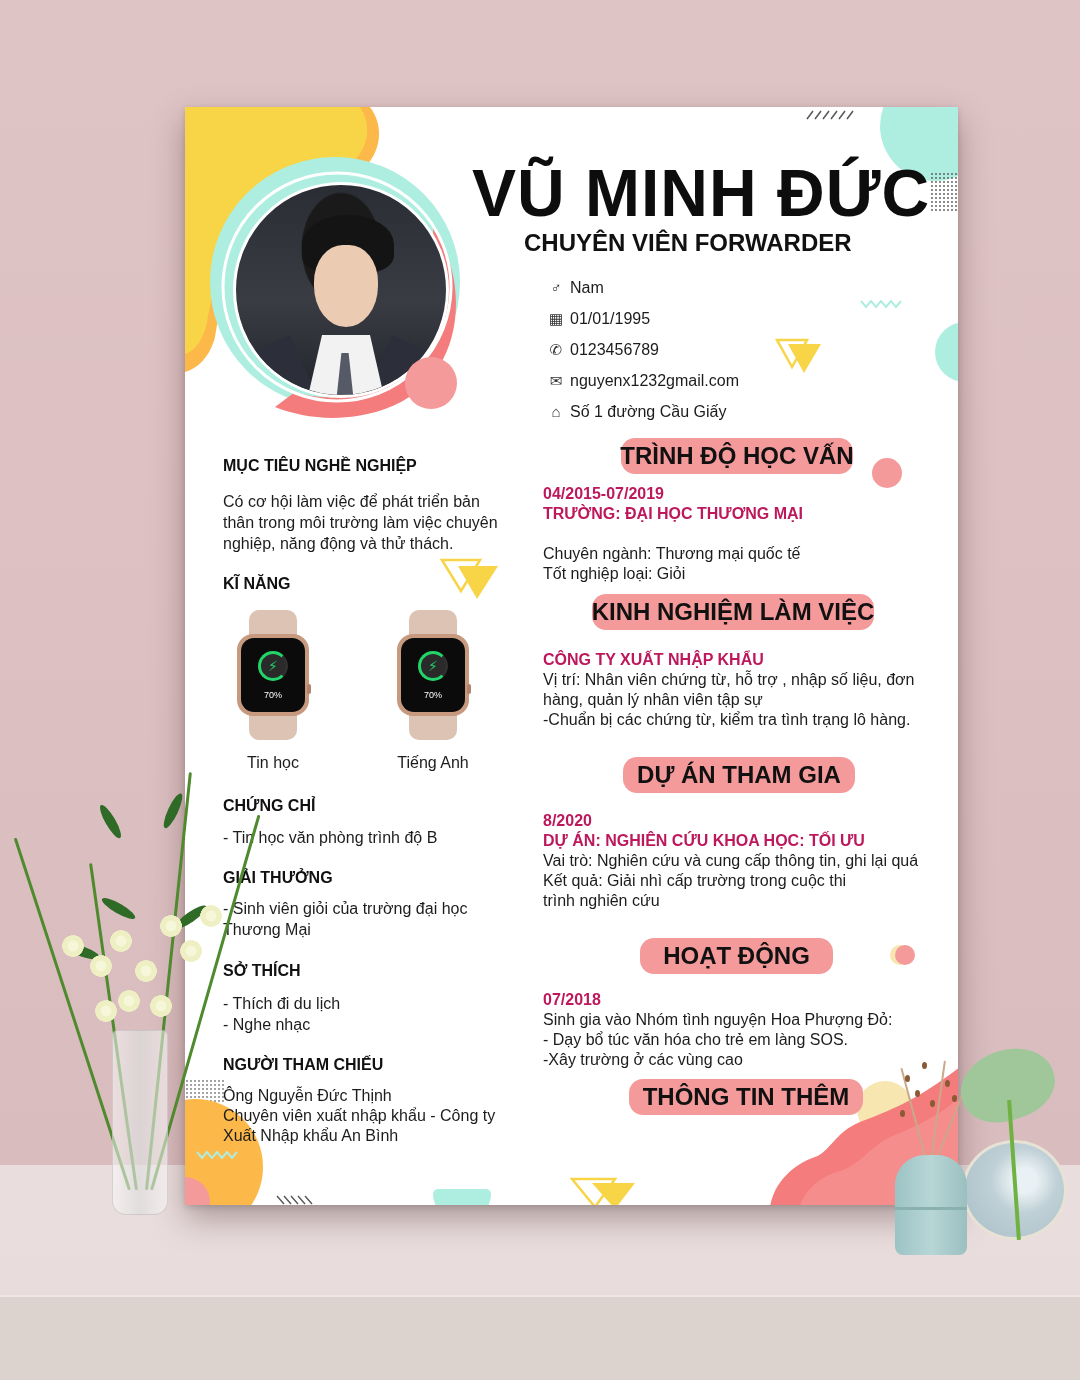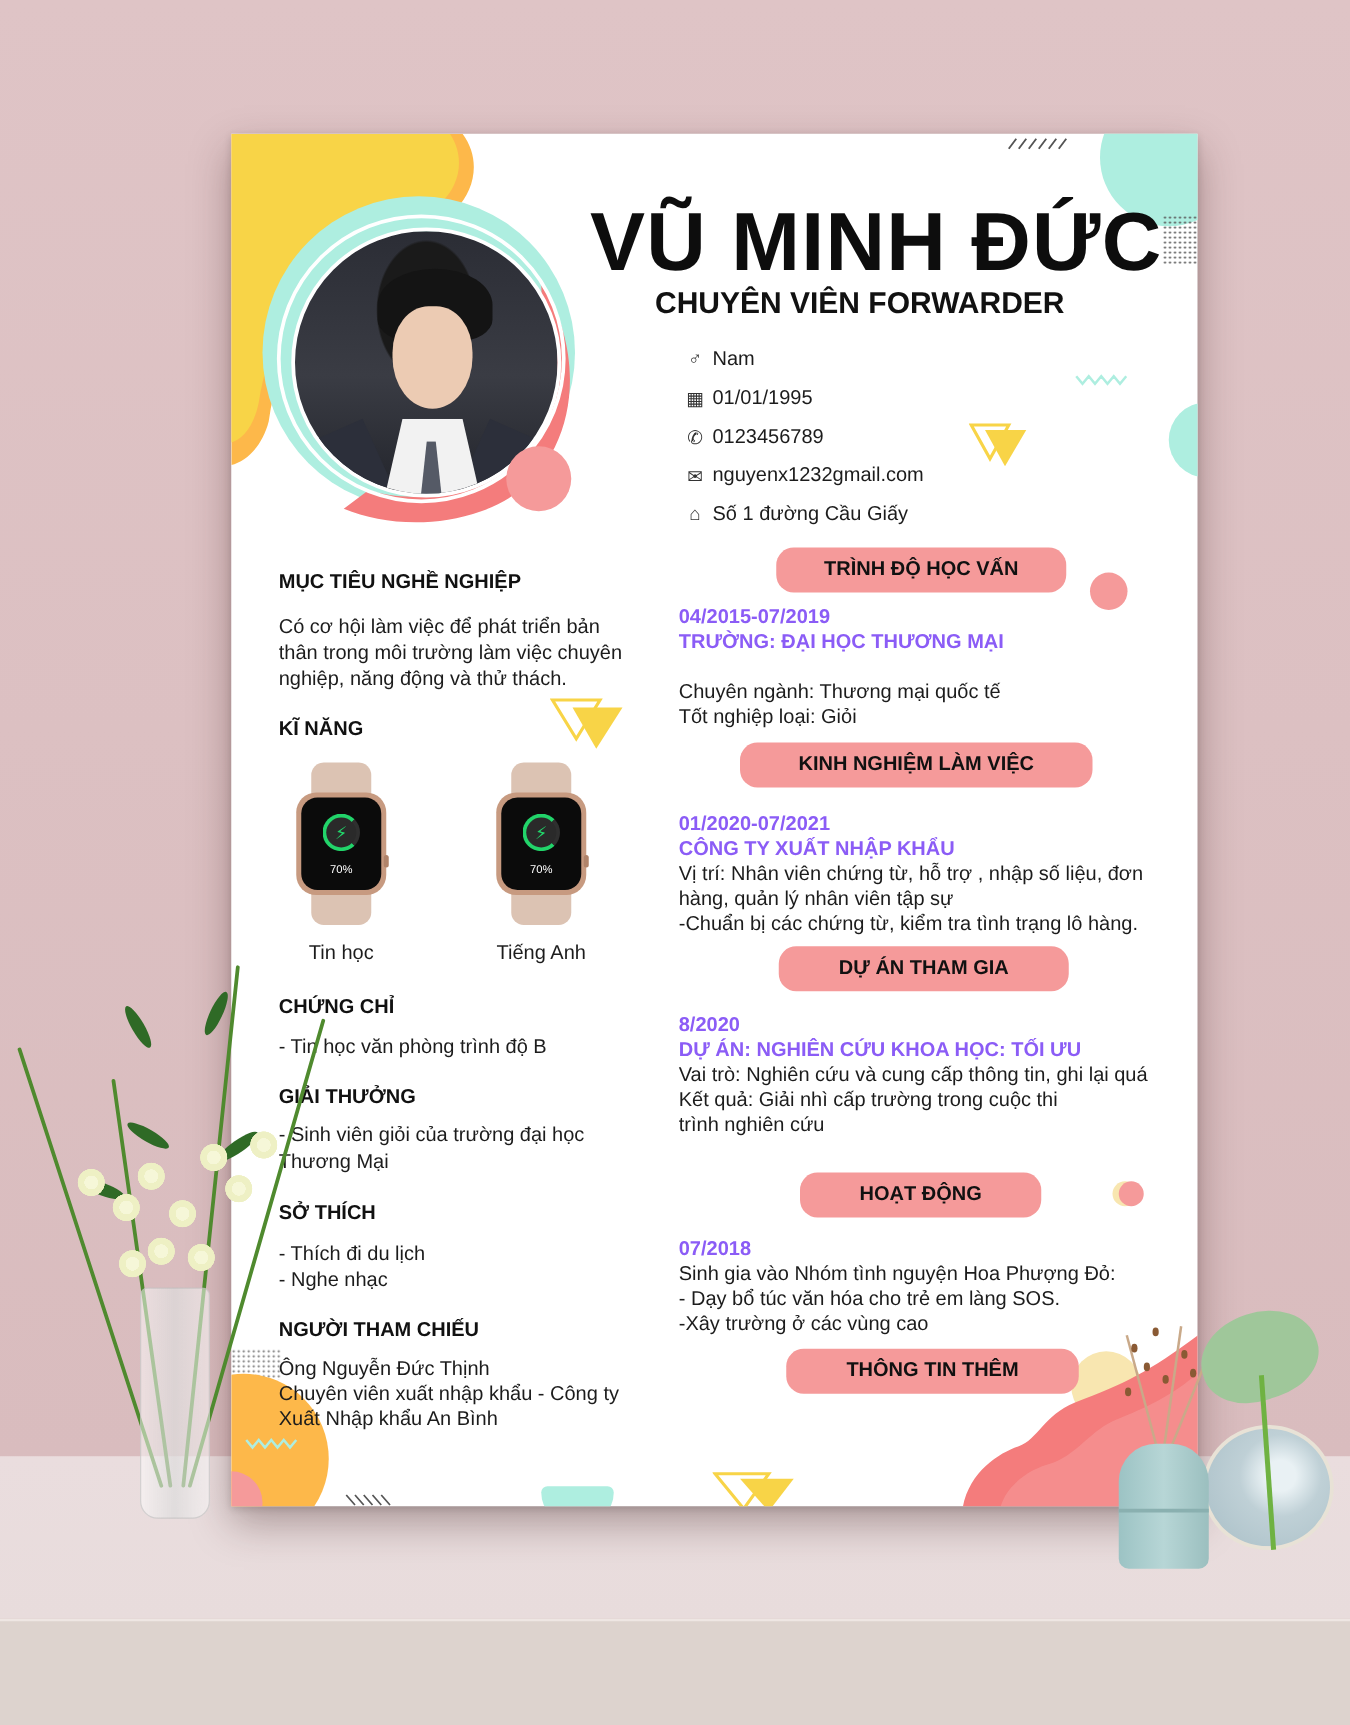--- a/index.html
+++ b/index.html
@@ -59,23 +59,23 @@
   .screen { width: 100%; height: 100%; border-radius: 13px; background: #0b0b0b; position: relative; }
   .ring { position: absolute; left: 17px; top: 13px; width: 30px; height: 30px; border-radius: 50%;
     border: 3px solid #22d46a; border-right-color: #2f2f2f; background: #2a2a2a;
     display: flex; align-items: center; justify-content: center; color: #22d46a; font-size: 14px; }
   .pct { position: absolute; left: 0; right: 0; top: 52px; text-align: center; color: #fff; font-size: 9px; font-weight: 400; }
   .crown { position: absolute; right: -2px; top: 50px; width: 4px; height: 10px; background: #b0836a; border-radius: 2px; }
   .skill-label { margin-top: 14px; font-size: 16px; color: #1c1c1c; }
 
   
   .pill { position: absolute; height: 36px; border-radius: 14px; background: #f59a9a;
-    display: flex; align-items: center; justify-content: center; font-size: 16px; font-weight: 700; color: #111; white-space: nowrap; }
+    display: flex; align-items: center; justify-content: center; font-size: 24px; font-weight: 700; color: #111; white-space: nowrap; }
   .rt { position: absolute; left: 358px; font-size: 16px; line-height: 20px; color: #1c1c1c; width: 400px; }
-  .rt b { font-weight: 700; color: #8b5cf6; }
+  .rt b { font-weight: 700; color: #be185d; }
 
   
   .vase-left { position: absolute; left: 112px; top: 1030px; width: 56px; height: 185px;
     background: linear-gradient(90deg, rgba(255,255,255,0.5), rgba(220,220,220,0.7) 50%, rgba(255,255,255,0.5));
     border-radius: 6px 6px 14px 14px; border: 1px solid rgba(180,180,180,0.5); }
   .stem { position: absolute; width: 3px; background: #4f8a2e; border-radius: 2px; transform-origin: bottom center; }
   .flower { position: absolute; width: 22px; height: 22px; border-radius: 50%; background: radial-gradient(circle, #f6f7d8 0 35%, #eef0c4 36% 70%, transparent 71%); }
   .leaf { position: absolute; width: 10px; height: 38px; background: #2f6a26; border-radius: 50%; transform-origin: bottom center; }
 
   .vase-right { position: absolute; left: 895px; top: 1155px; width: 72px; height: 100px; border-radius: 30px 30px 8px 8px;
@@ -260,21 +260,20 @@
   <div class="rt" style="top:377px">
     <div><b>04/2015-07/2019</b></div>
     <div><b>TRƯỜNG: ĐẠI HỌC THƯƠNG MẠI</b></div>
     <div style="height:20px"></div>
     <div>Chuyên ngành: Thương mại quốc tế</div>
     <div>Tốt nghiệp loại: Giỏi</div>
   </div>
 
   <div class="pill" style="left:407px;top:487px;width:282px">KINH NGHIỆM LÀM VIỆC</div>
   <div class="rt" style="top:543px">
-    <div><b>01/2020-07/2021</b></div>
     <div><b>CÔNG TY XUẤT NHẬP KHẨU</b></div>
     <div>Vị trí: Nhân viên chứng từ, hỗ trợ , nhập số liệu, đơn</div>
     <div>hàng, quản lý nhân viên tập sự</div>
     <div>-Chuẩn bị các chứng từ, kiểm tra tình trạng lô hàng.</div>
   </div>
 
   <div class="pill" style="left:438px;top:650px;width:232px">DỰ ÁN THAM GIA</div>
   <div class="rt" style="top:704px">
     <div><b>8/2020</b></div>
     <div><b>DỰ ÁN: NGHIÊN CỨU KHOA HỌC: TỐI ƯU</b></div>

